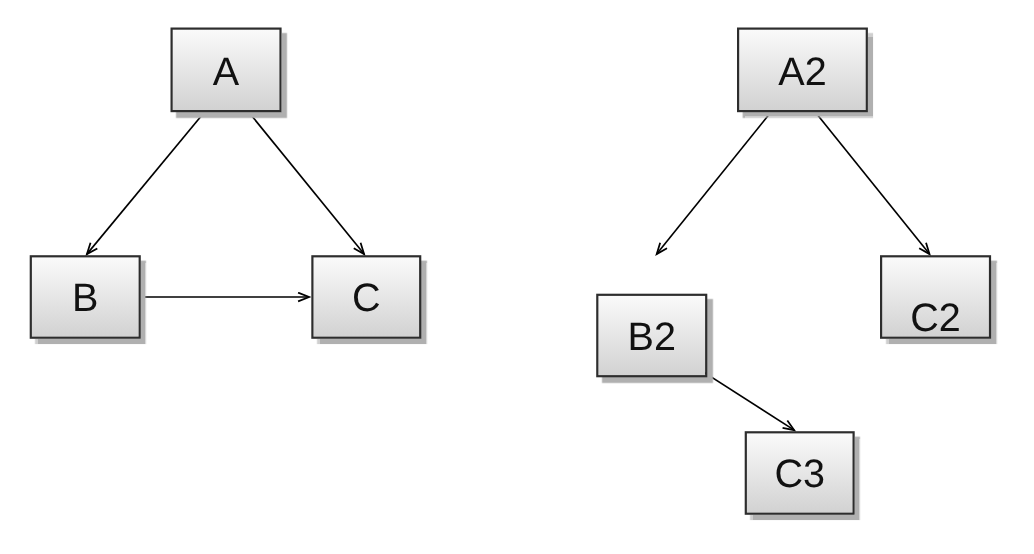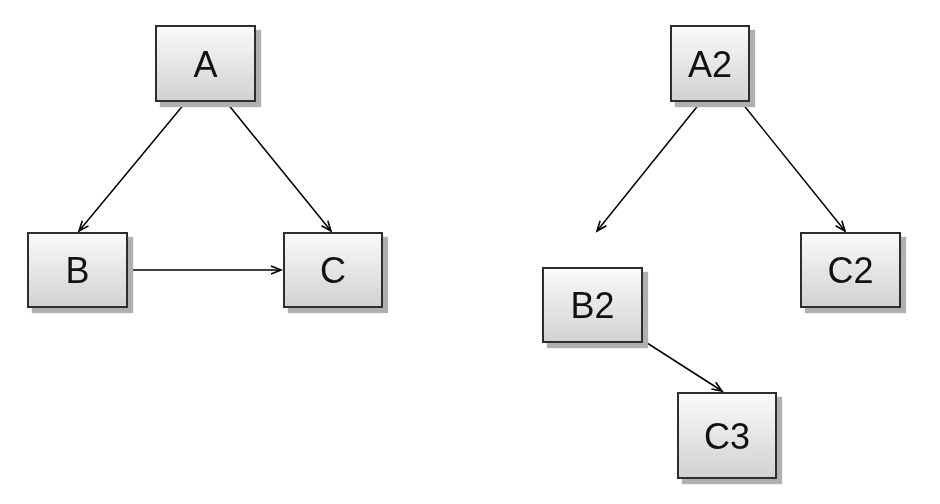--- a/index.html
+++ b/index.html
@@ -69,27 +69,27 @@
           <span>A</span>
         </div>
         <div class="node" style="left: 27px; top: 232px; width: 101px; height: 76px; background: linear-gradient(rgb(250, 250, 250), rgb(210, 210, 210)); border-color: rgb(45, 45, 45); box-shadow: rgb(176, 176, 176) 5px 5px 1px; color: rgb(17, 17, 17);">
           <span>B</span>
         </div>
         <div class="node" style="left: 283px; top: 232px; width: 100px; height: 76px; background: linear-gradient(rgb(250, 250, 250), rgb(210, 210, 210)); border-color: rgb(45, 45, 45); box-shadow: rgb(176, 176, 176) 5px 5px 1px; color: rgb(17, 17, 17);">
           <span>C</span>
         </div>
       </div>
       <div>
-        <div class="node" style="left: 670px; top: 25px; width: 80px; height: 77px; background: linear-gradient(rgb(250, 250, 250), rgb(210, 210, 210)); border-color: rgb(45, 45, 45); box-shadow: rgb(176, 176, 176) 5px 5px 1px; color: rgb(17, 17, 17);">
+        <div class="node" style="left: 670px; top: 25px; width: 119px; height: 77px; background: linear-gradient(rgb(250, 250, 250), rgb(210, 210, 210)); border-color: rgb(45, 45, 45); box-shadow: rgb(176, 176, 176) 5px 5px 1px; color: rgb(17, 17, 17);">
           <span>A2</span>
         </div>
         <div class="node" style="left: 542px; top: 232px; width: 101px; height: 76px; background: linear-gradient(rgb(250, 250, 250), rgb(210, 210, 210)); border-color: rgb(45, 45, 45); box-shadow: rgb(176, 176, 176) 5px 5px 1px; color: rgb(17, 17, 17); margin-top: 35px;">
           <span>B2</span>
         </div>
-        <div class="node" style="left: 800px; top: 232px; width: 101px; height: 76px; background: linear-gradient(rgb(250, 250, 250), rgb(210, 210, 210)); border-color: rgb(45, 45, 45); box-shadow: rgb(176, 176, 176) 5px 5px 1px; color: rgb(17, 17, 17);">
+        <div class="node" style="left: 800px; top: 232px; width: 101px; height: 76px; background: linear-gradient(rgb(250, 250, 250), rgb(210, 210, 210)); border-color: rgb(45, 45, 45); box-shadow: rgb(176, 176, 176) 5px 5px 1px; color: rgb(17, 17, 17); align-items: flex-end;">
           <span>C2</span>
         </div>
-        <div class="node" style="left: 677px; top: 392px; width: 100px; height: 87px; background: linear-gradient(rgb(250, 250, 250), rgb(210, 210, 210)); border-color: rgb(45, 45, 45); box-shadow: rgb(176, 176, 176) 5px 5px 1px; color: rgb(17, 17, 17);">
+        <div class="node" style="left: 677px; top: 392px; width: 100px; height: 76px; background: linear-gradient(rgb(250, 250, 250), rgb(210, 210, 210)); border-color: rgb(45, 45, 45); box-shadow: rgb(176, 176, 176) 5px 5px 1px; color: rgb(17, 17, 17);">
           <span>C3</span>
         </div>
       </div>
     </div>
 </div>
 
 </body></html>

